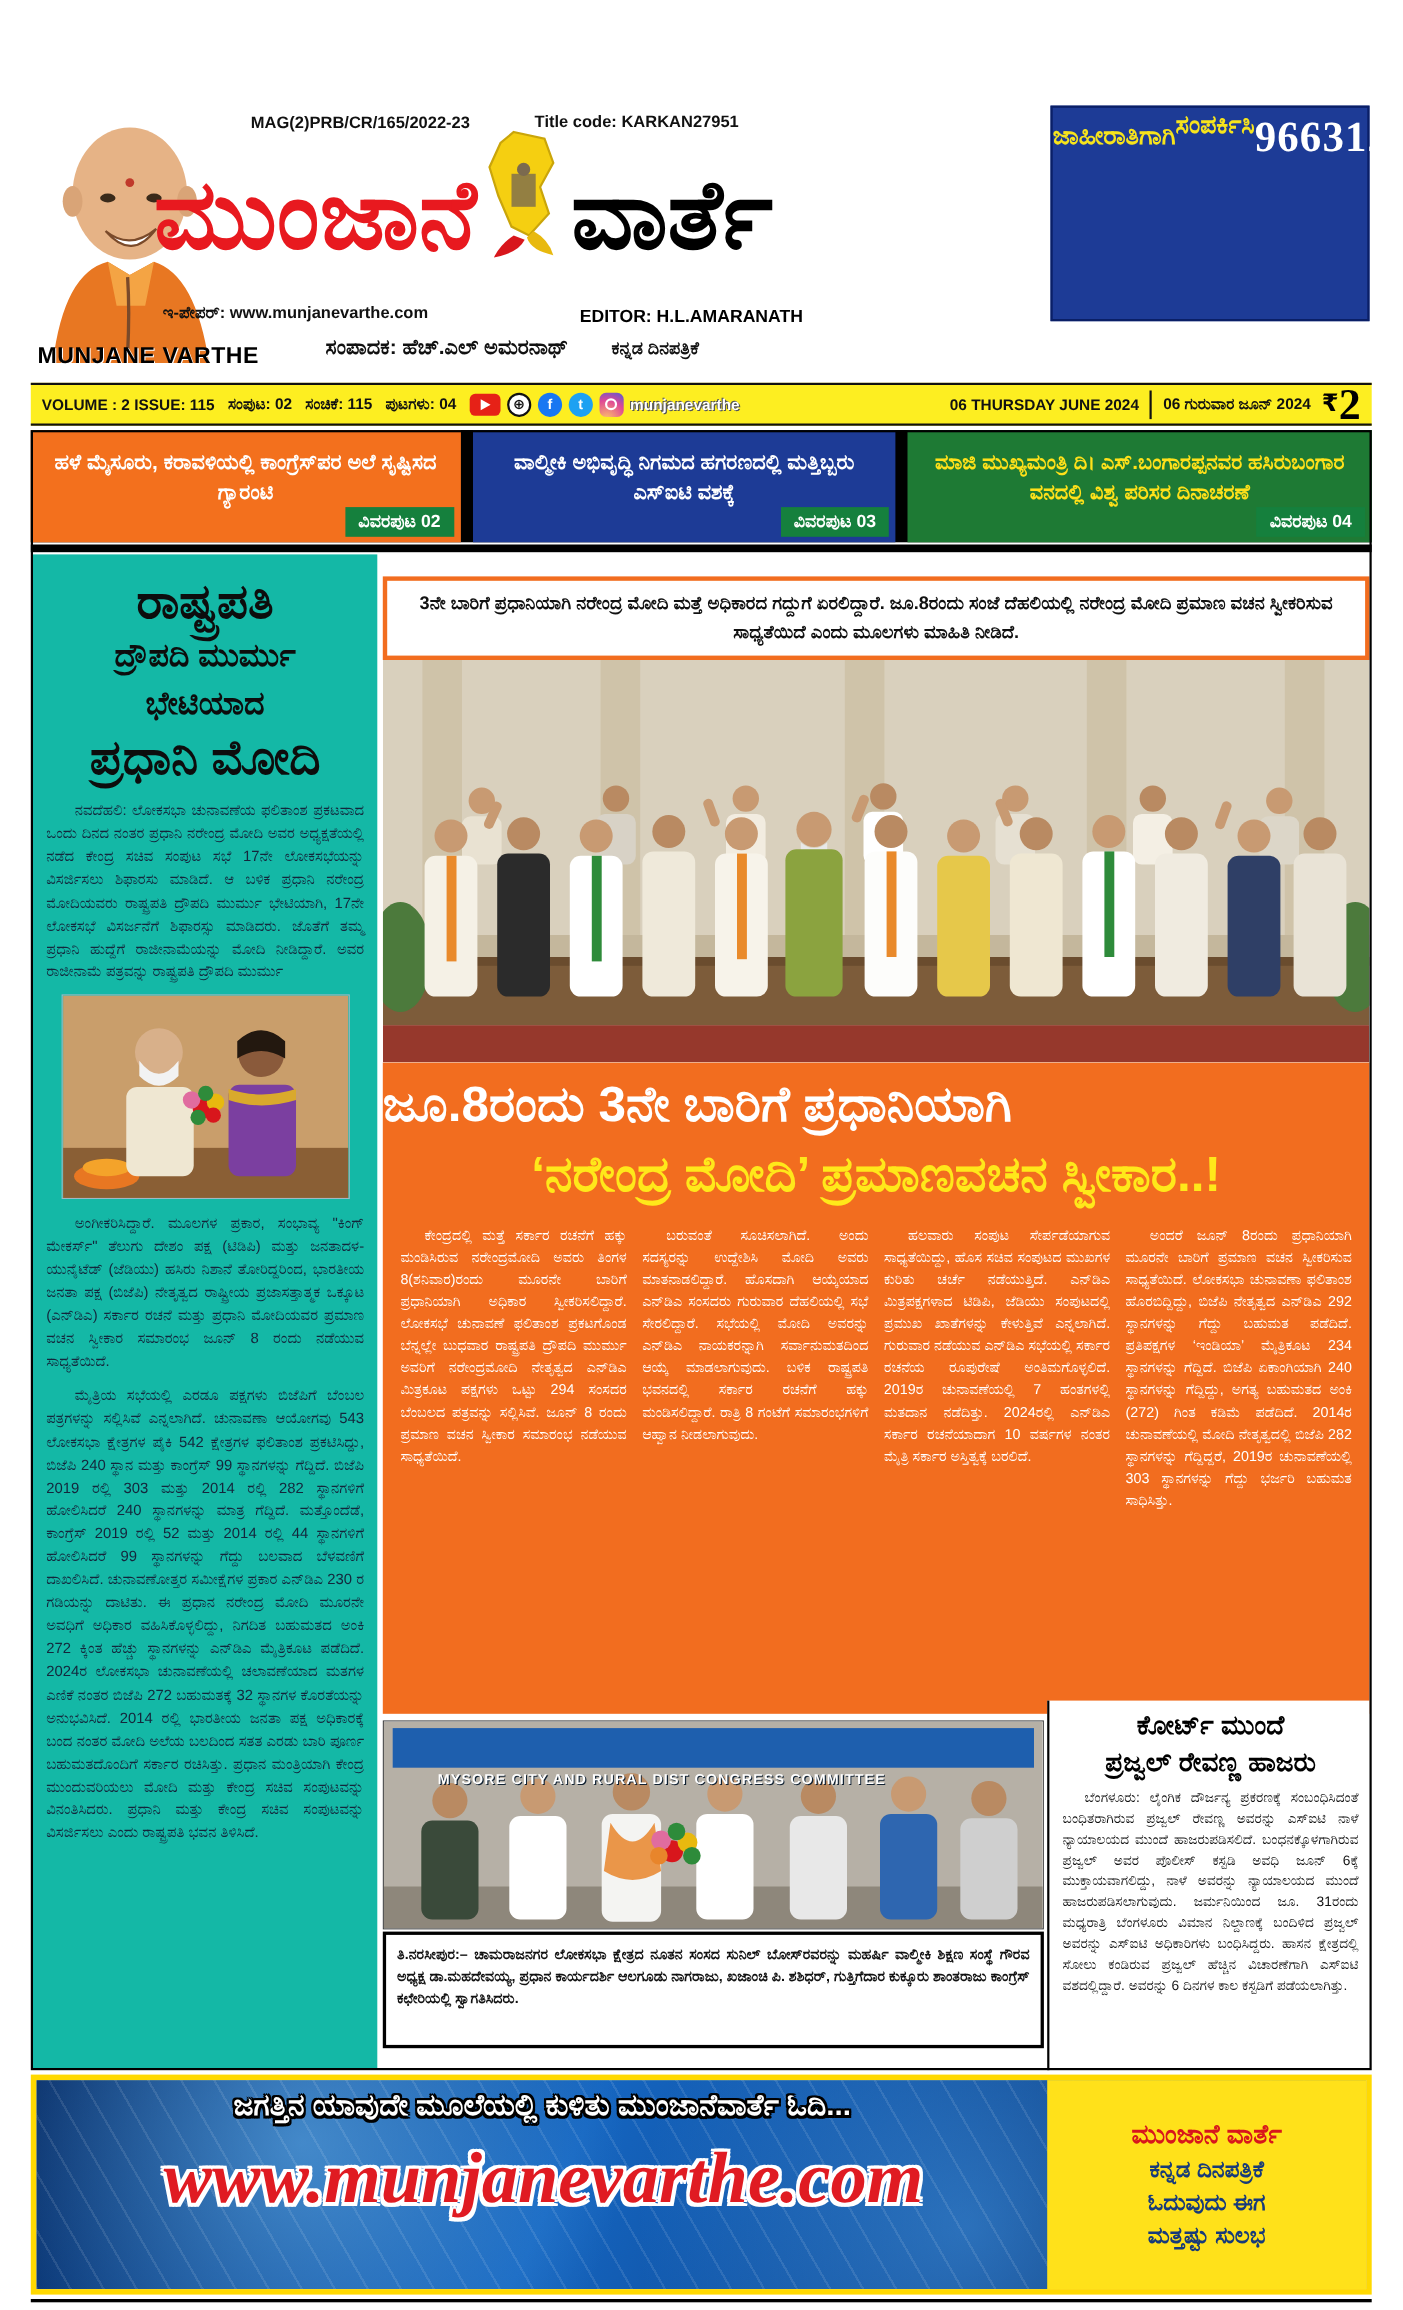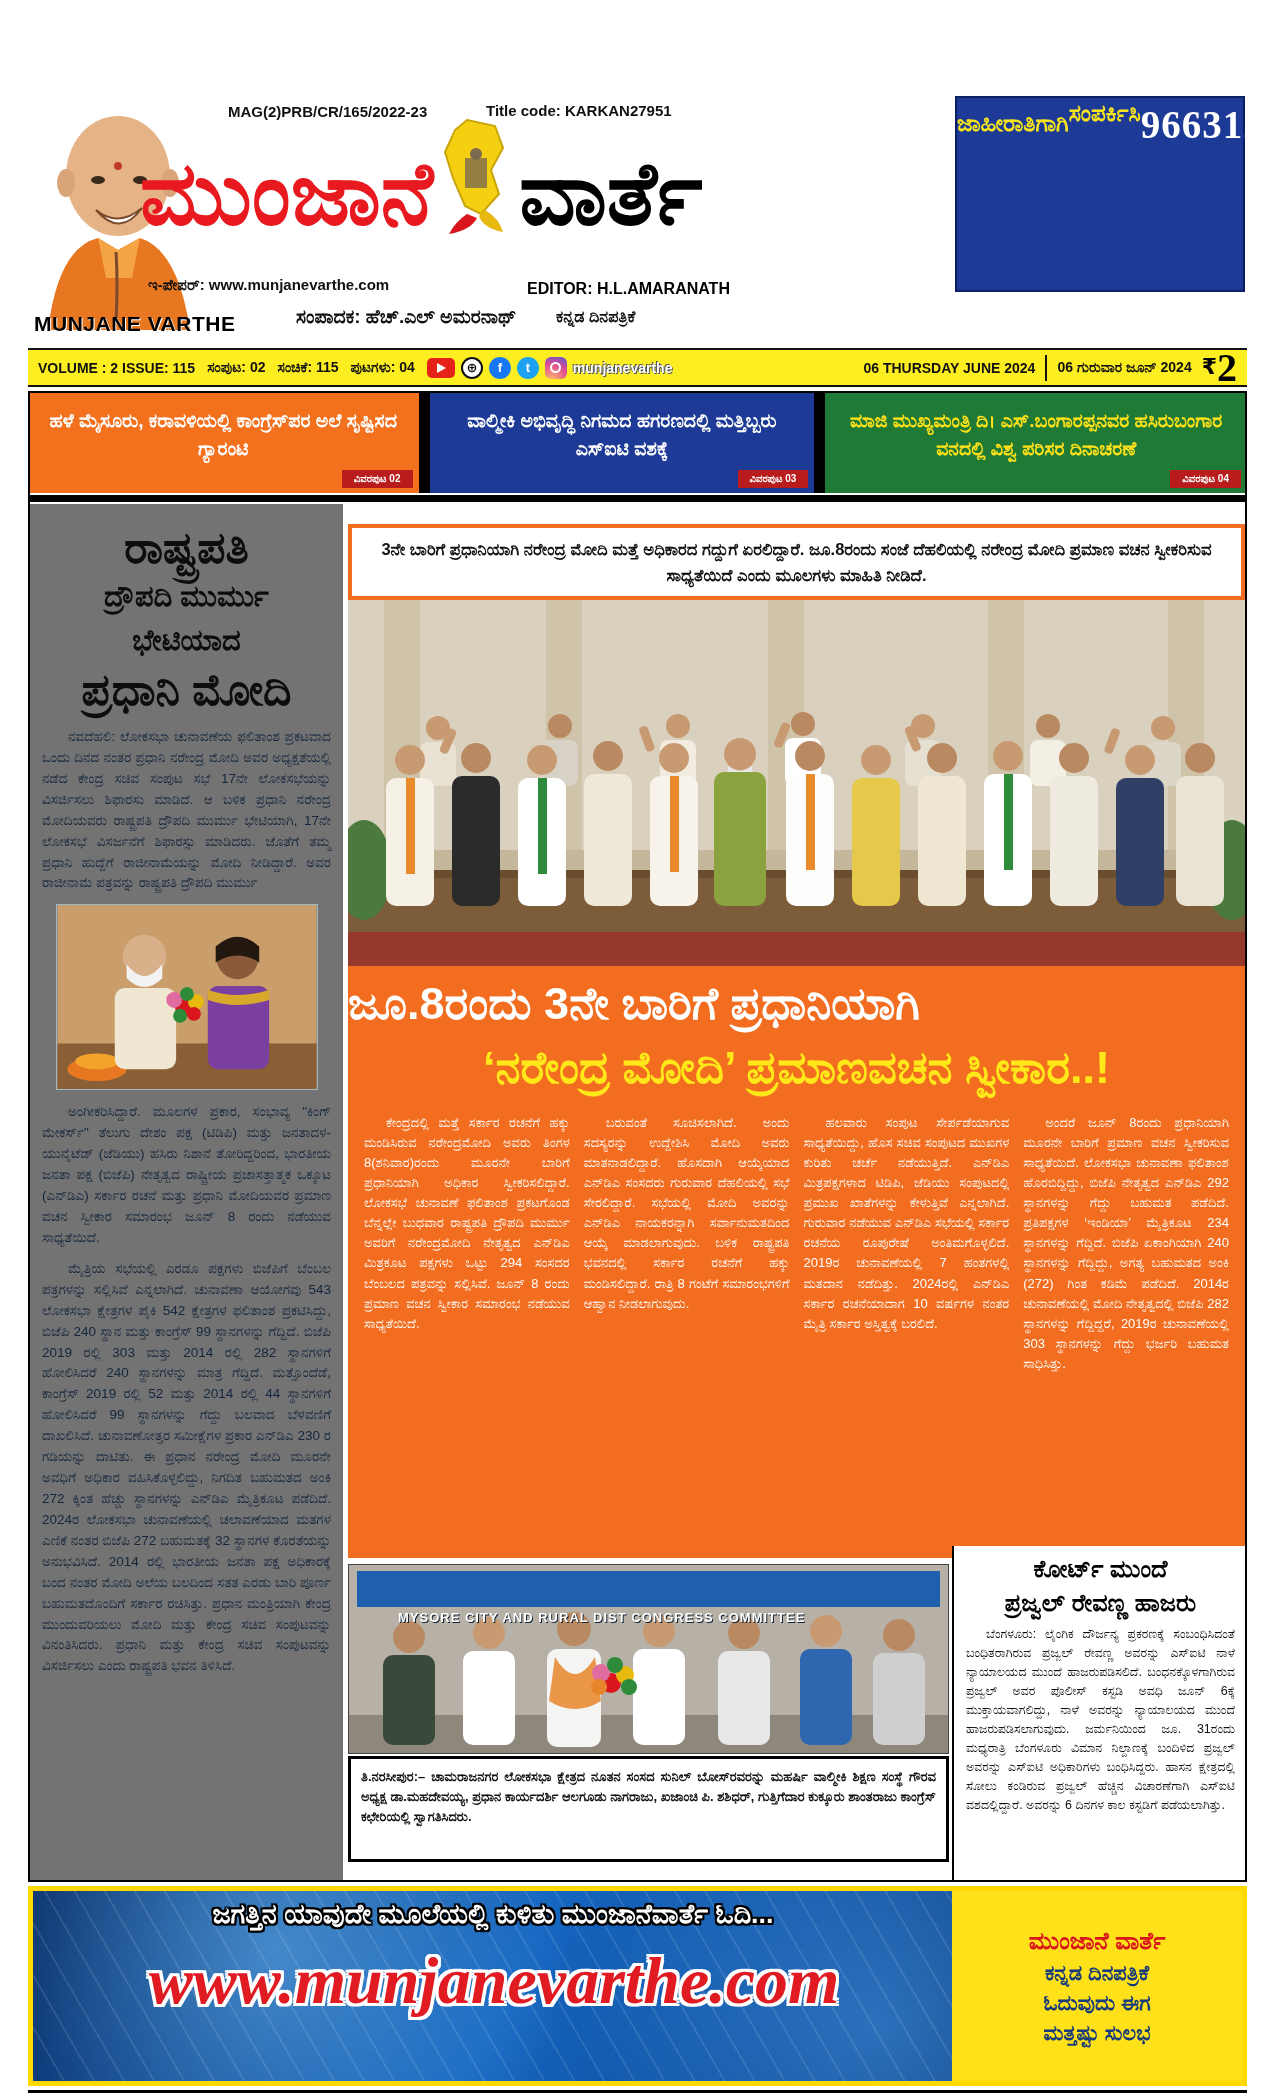--- a/index.html
+++ b/index.html
@@ -58,28 +58,28 @@
   .price .num { font-size:40px; line-height:.9; font-family:"Liberation Serif","DejaVu Serif",serif; }
 
   
   .teasers { left:28px; top:391px; width:1219px; height:102px; display:flex; background:#000; }
   .teaser { position:relative; height:100%; padding:12px 14px 26px; display:flex;
             align-items:center; justify-content:center; text-align:center;
             font-size:19px; font-weight:800; line-height:1.45; }
   .teaser-1 { width:412px; background:#f3701d; color:#fff; }
   .teaser-2 { width:406px; background:#1d3b96; color:#fff; margin-left:11px; }
   .teaser-3 { width:445px; background:#1e7a34; color:#ffe11a; margin-left:11px; }
-  .tag { position:absolute; right:6px; bottom:5px; background:#b91c1c; color:#fff;
-         font-size:10px; font-weight:700; padding:2px 12px; }
+  .tag { position:absolute; right:6px; bottom:5px; background:#15803d; color:#fff;
+         font-size:16px; font-weight:700; padding:2px 12px; }
   .thick-rule { left:28px; top:495px; width:1219px; height:7px; background:#000; }
   .content-frame { left:28px; top:391px; width:1219px; height:1491px;
                    border:2px solid #000; pointer-events:none; }
 
   
-  .leftcol { left:30px; top:504px; width:313px; height:1376px; background:#737373; overflow:hidden; }
+  .leftcol { left:30px; top:504px; width:313px; height:1376px; background:#14b8a6; overflow:hidden; }
   .lc-head { text-align:center; padding-top:16px; color:#0d0d0d; }
   .lc-head .l1 { font-size:44px; font-weight:800; line-height:1.25; }
   .lc-head .l2 { font-size:29px; font-weight:800; line-height:1.5; }
   .lc-body { padding:10px 12px 0; font-size:13.5px; line-height:1.55; color:#14263c;
              text-align:justify; text-indent:26px; }
   .lc-photo { display:block; margin:10px auto 2px; border:1px solid #9db9c6; }
 
   
   .kicker { left:348px; top:524px; width:897px; height:76px; background:#fff;
             border:4px solid #f26d1f; display:flex; align-items:center; justify-content:center;

